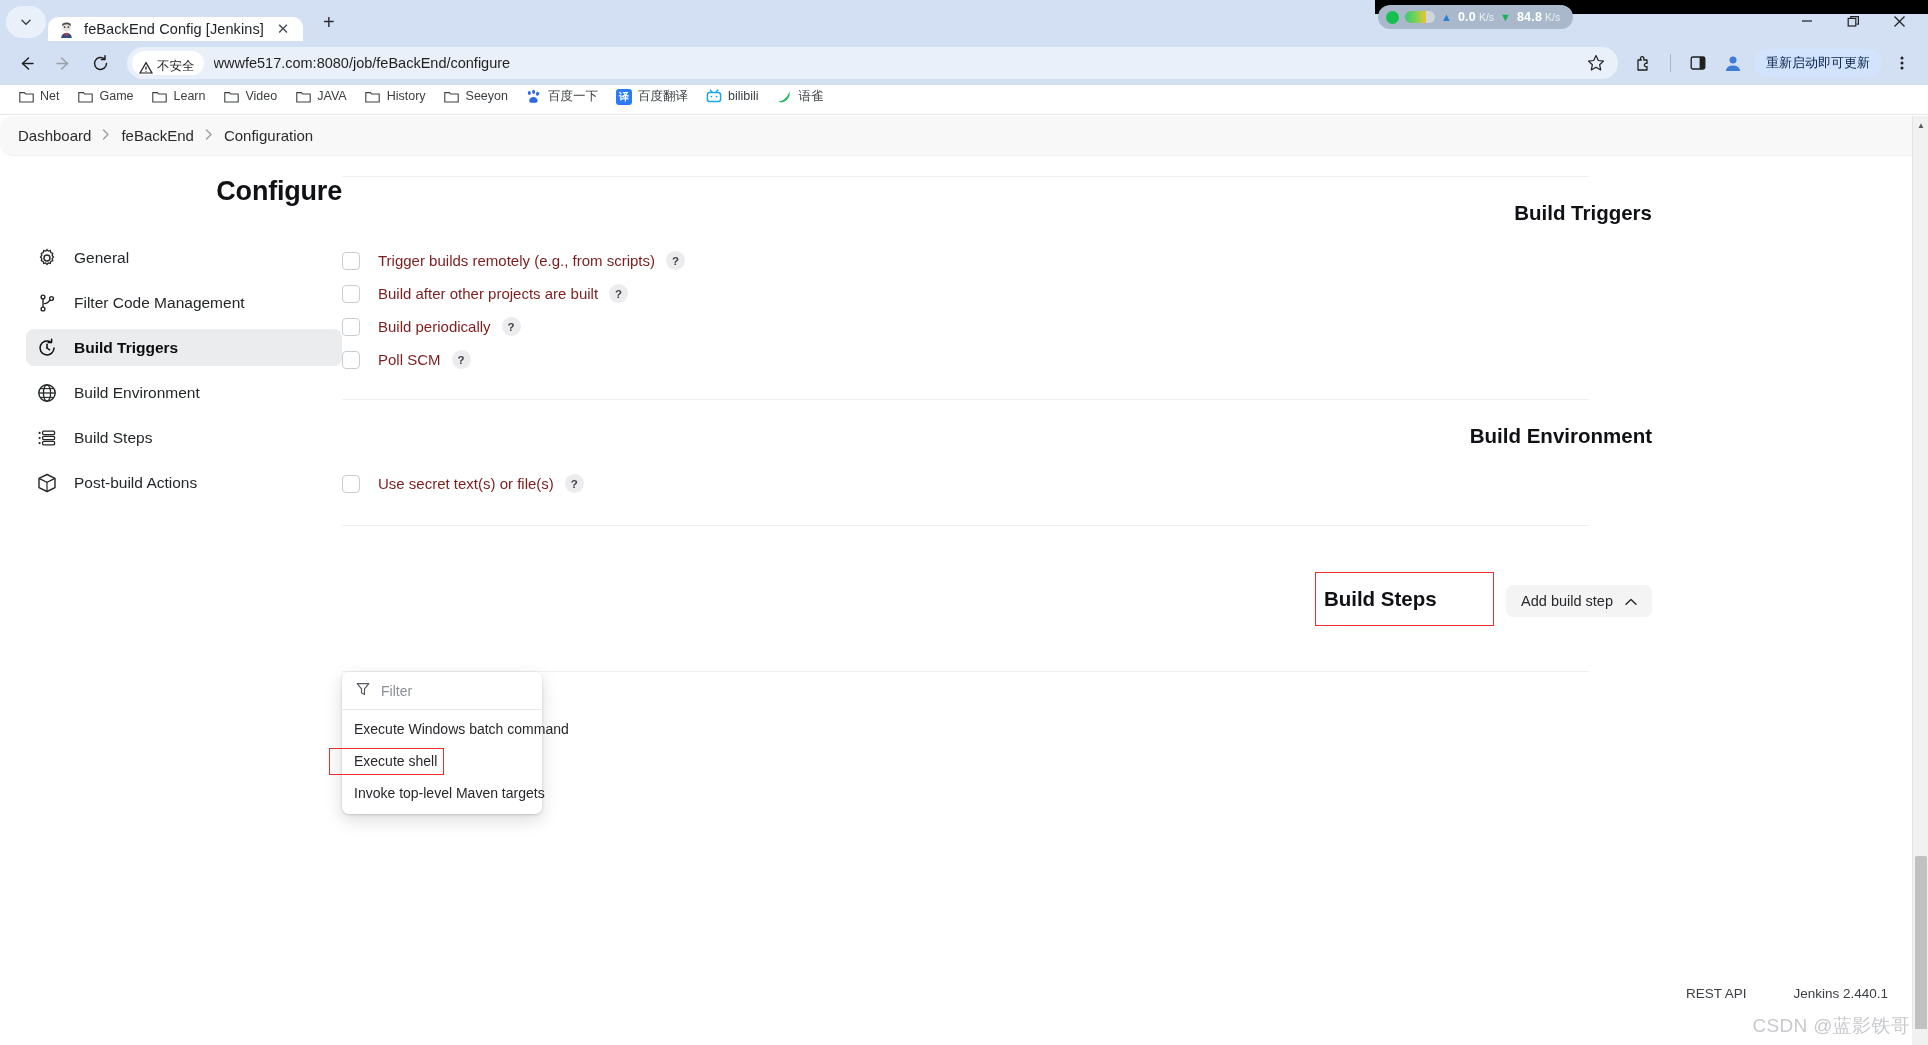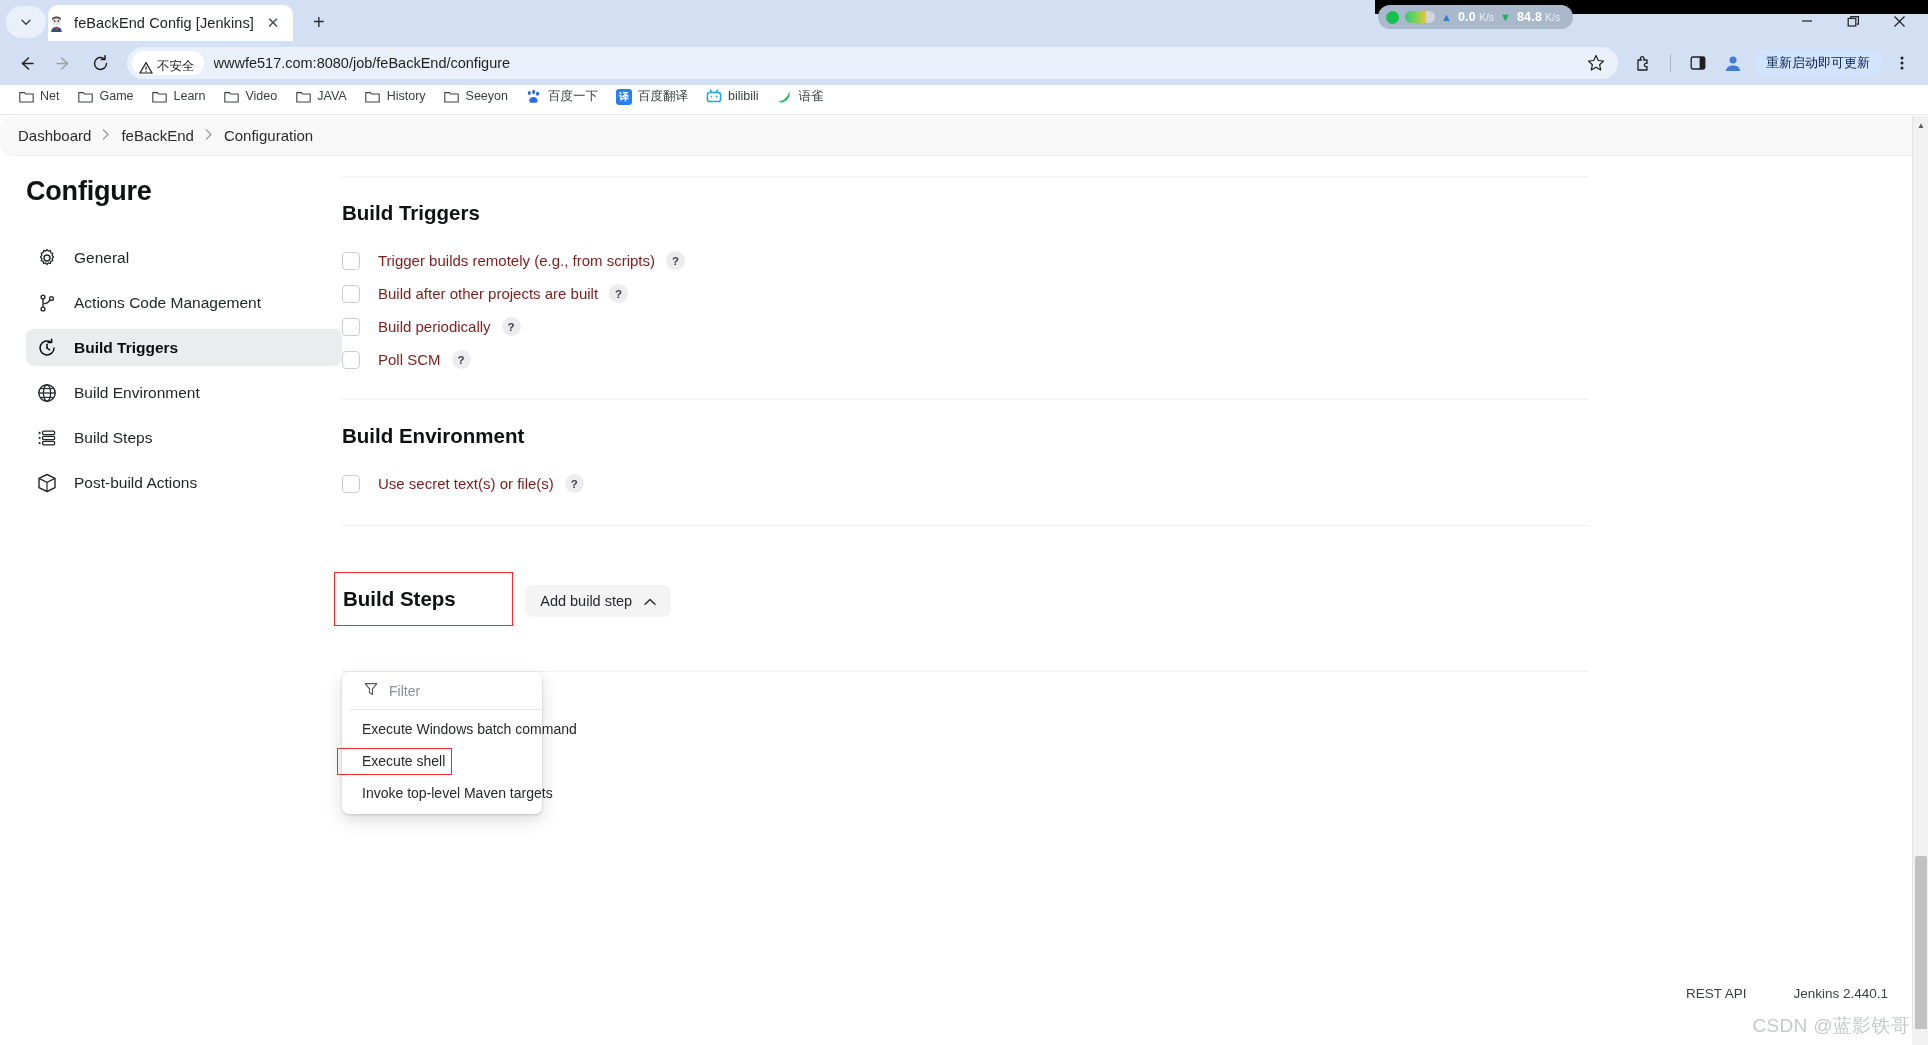--- a/index.html
+++ b/index.html
@@ -22,25 +22,25 @@
   }
   .tab-chevron {
     width: 40px; height: 32px;
     margin: 0 2px 3px 6px;
     border-radius: 16px;
     background: #e9f0fa;
     display: flex; align-items: center; justify-content: center;
     color: #3c4043;
   }
   .tab {
-    height: 36px;
+    height: 24px;
     background: #ffffff;
     border-radius: 10px 10px 0 0;
     display: flex; align-items: center;
-    padding: 0 10px 0 0;
+    padding: 0 10px 0 10px;
     gap: 9px;
     min-width: 220px;
     position: relative;
     margin-top: 28px;
   }
   .tab-favicon {
     width: 17px; height: 17px;
     border-radius: 2px;
     display:flex;align-items:center;justify-content:center;
     overflow: hidden;
@@ -193,20 +193,21 @@
     border-bottom: 1px solid #f0f0f0;
     border-radius: 13px;
   }
   .bc-link { color: #2b2b2b; }
   .bc-sep { color: #9b9fa5; font-size: 13px; }
   .bc-current { color: #2b2b2b; }
 
   .page {
     display: flex;
     padding-top: 20px;
+    text-align: right;
   }
   .sidebar {
     width: 342px; flex: 0 0 342px;
     padding-left: 26px;
   }
   .sidebar h1 {
     font-size: 27px; font-weight: 700; color: #0f1114;
     margin-bottom: 32px;
     letter-spacing: -0.2px;
   }
@@ -271,21 +272,21 @@
     font-size: 14.5px; color: #26282b;
     margin-top: 25px;
   }
   .dropdown {
     position: absolute;
     left: 0; top: 112px;
     width: 200px;
     background: #ffffff;
     border-radius: 7px;
     box-shadow: 0 1px 3px rgba(0,0,0,.16), 0 6px 18px rgba(0,0,0,.14);
-    padding: 0 0 8px 8px;
+    padding: 0 0 8px 0;
     z-index: 30;
   }
   .dd-filter {
     display:flex; align-items:center; gap: 11px;
     height: 38px; padding: 0 14px;
     border-bottom: 1px solid #e7e8ea;
     font-size: 14px; color: #8a8f96;
   }
   .dd-item {
     height: 25px; line-height: 25px;
@@ -612,21 +613,21 @@
         <div class="side-item">
           <span class="side-ico">
             <svg width="20" height="20" viewBox="0 0 20 20">
                 <circle cx="6" cy="4" r="1.9" fill="none" stroke="#242729" stroke-width="1.4"></circle>
                 <circle cx="6" cy="16" r="1.9" fill="none" stroke="#242729" stroke-width="1.4"></circle>
                 <circle cx="14.5" cy="5.5" r="1.9" fill="none" stroke="#242729" stroke-width="1.4"></circle>
                 <line x1="6" y1="6" x2="6" y2="14" stroke="#242729" stroke-width="1.4"></line>
                 <path d="M12.8 7 q-1.6 3.4 -6 3.6" fill="none" stroke="#242729" stroke-width="1.4"></path>
               </svg>
           </span>
-          <span>Actions Code Management</span>
+          <span>Filter Code Management</span>
         </div>
 
         <div class="side-item active">
           <span class="side-ico">
             <svg width="20" height="20" viewBox="0 0 20 20">
                 <path d="M17 10 a7 7 0 1 1 -3.2 -5.9" fill="none" stroke="#0c0d0f" stroke-width="1.5" stroke-linecap="round"></path>
                 <path d="M14.6 1.2 v3.4 h-3.4" fill="none" stroke="#0c0d0f" stroke-width="1.5" stroke-linecap="round" stroke-linejoin="round"></path>
                 <line x1="10" y1="10" x2="10" y2="6.2" stroke="#0c0d0f" stroke-width="1.5" stroke-linecap="round"></line>
                 <line x1="10" y1="10" x2="12.6" y2="11.8" stroke="#0c0d0f" stroke-width="1.5" stroke-linecap="round"></line>
               </svg>

